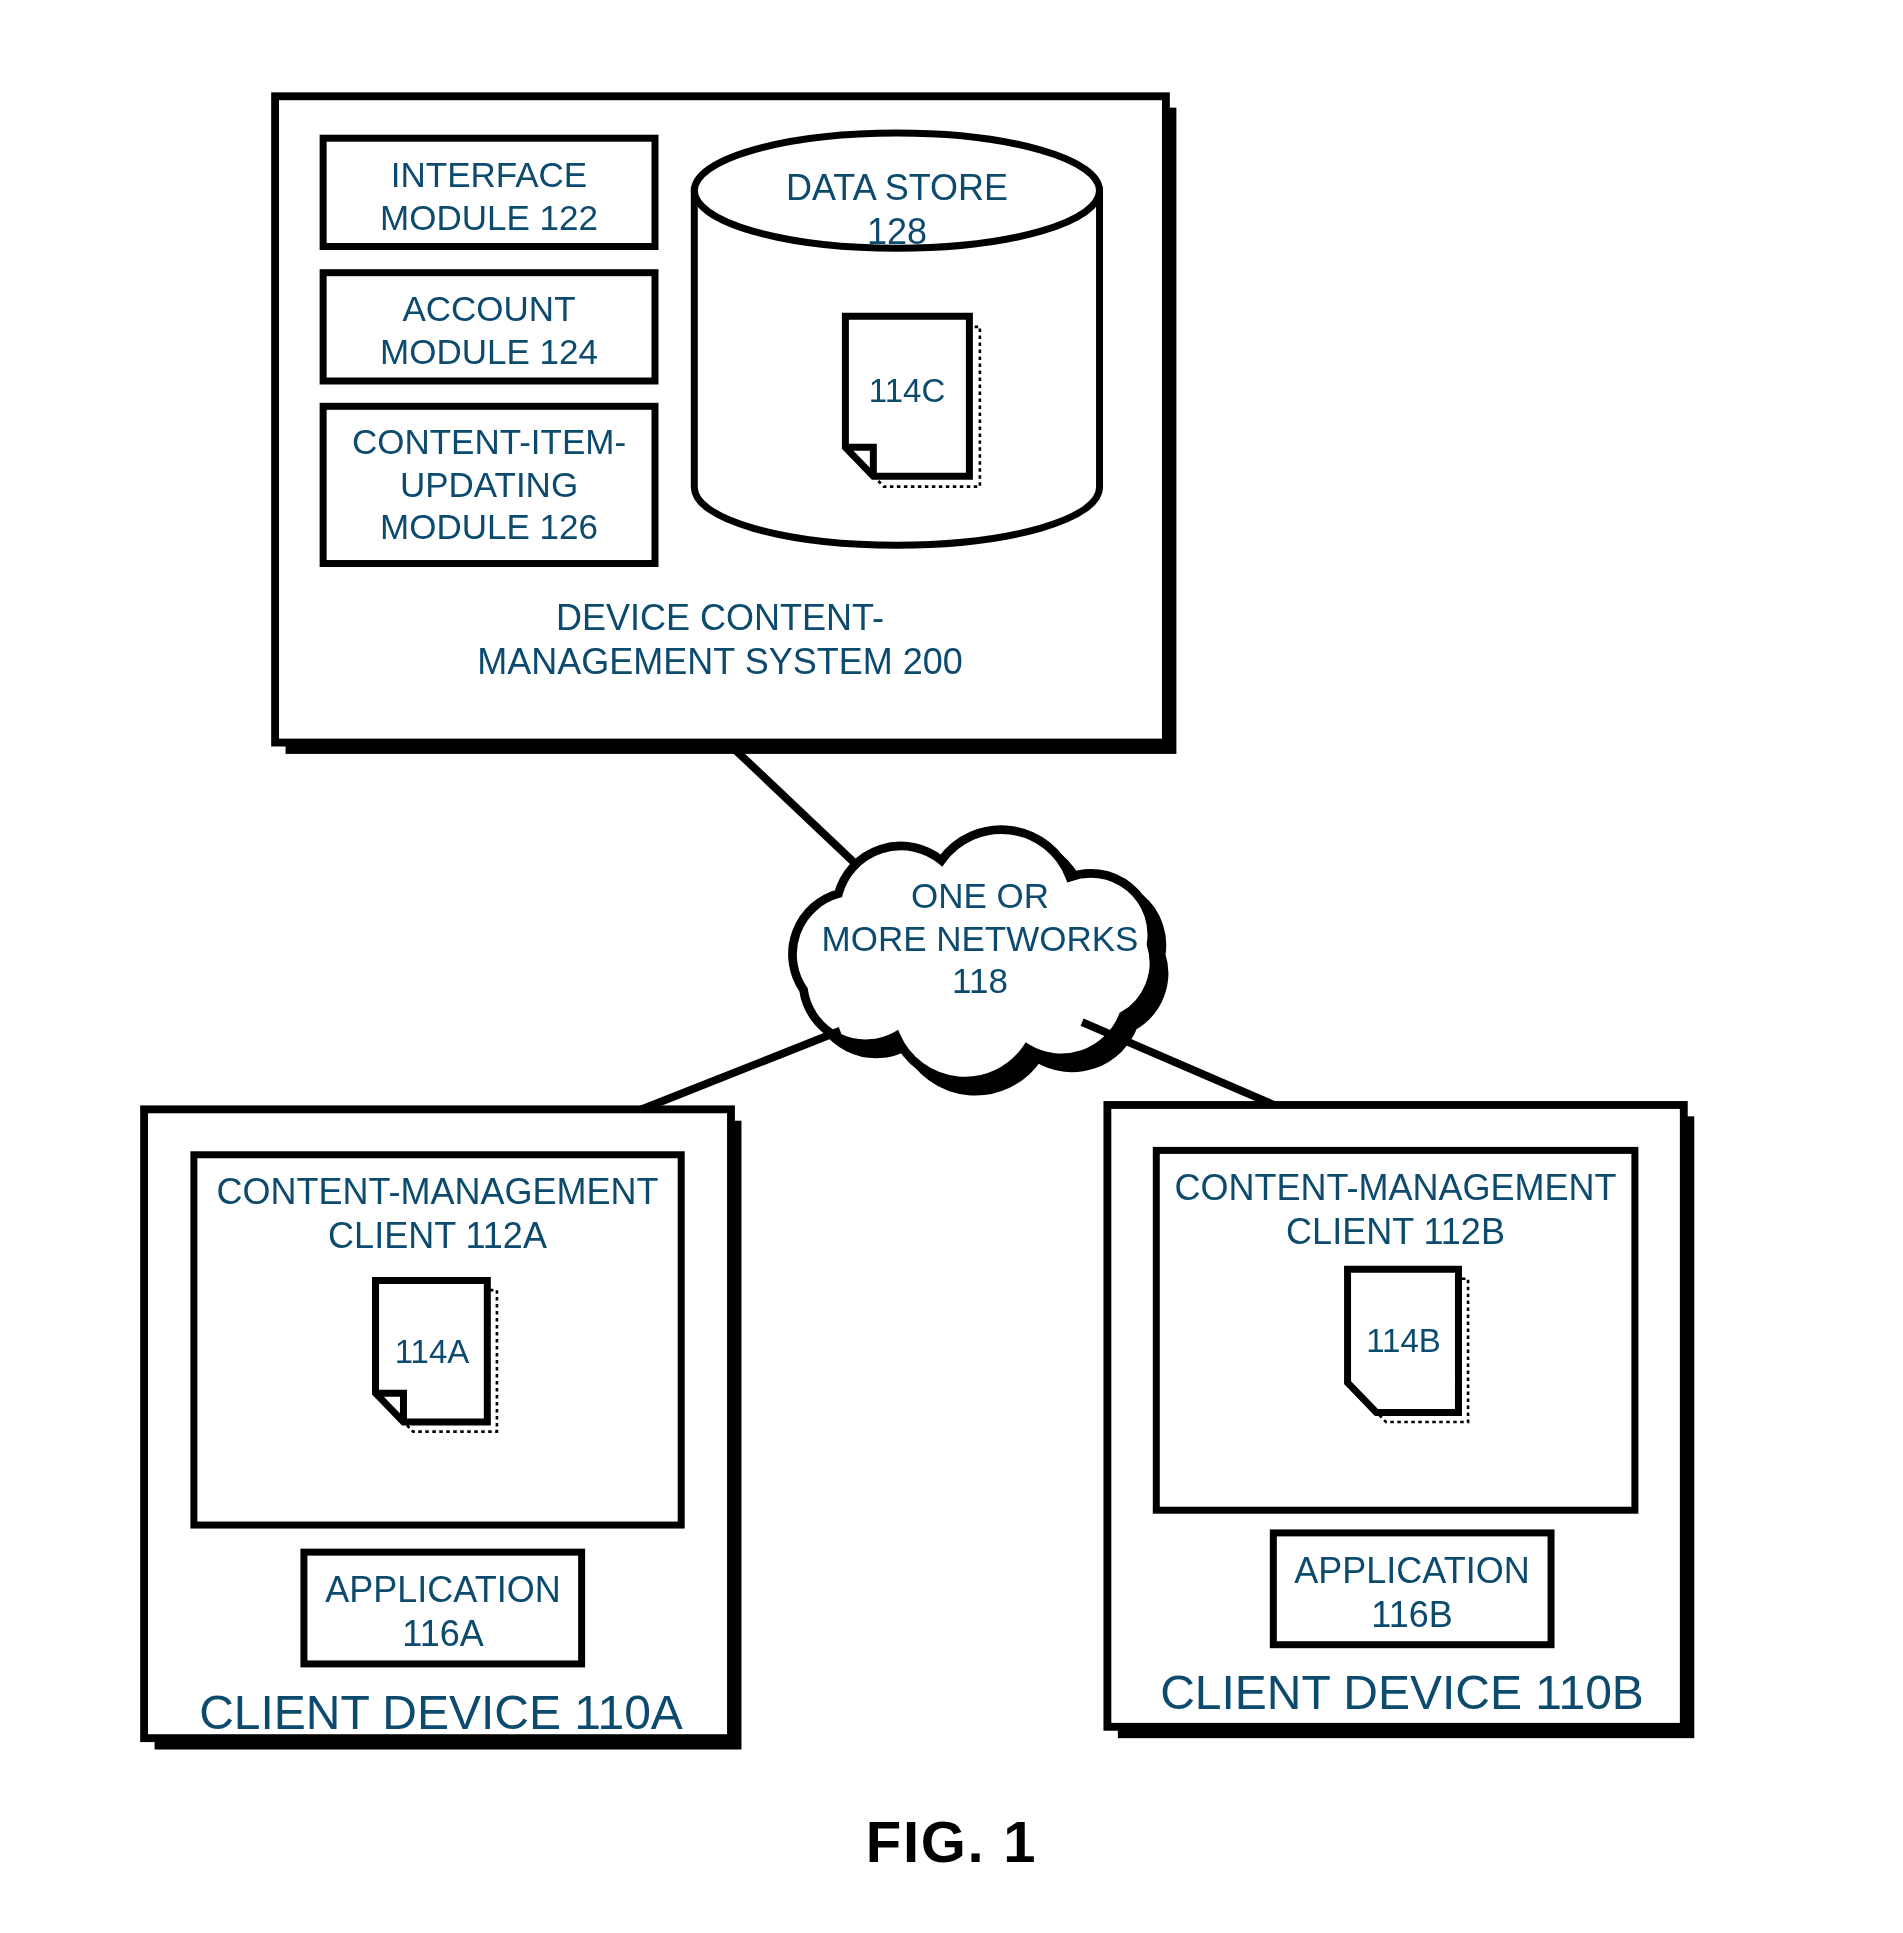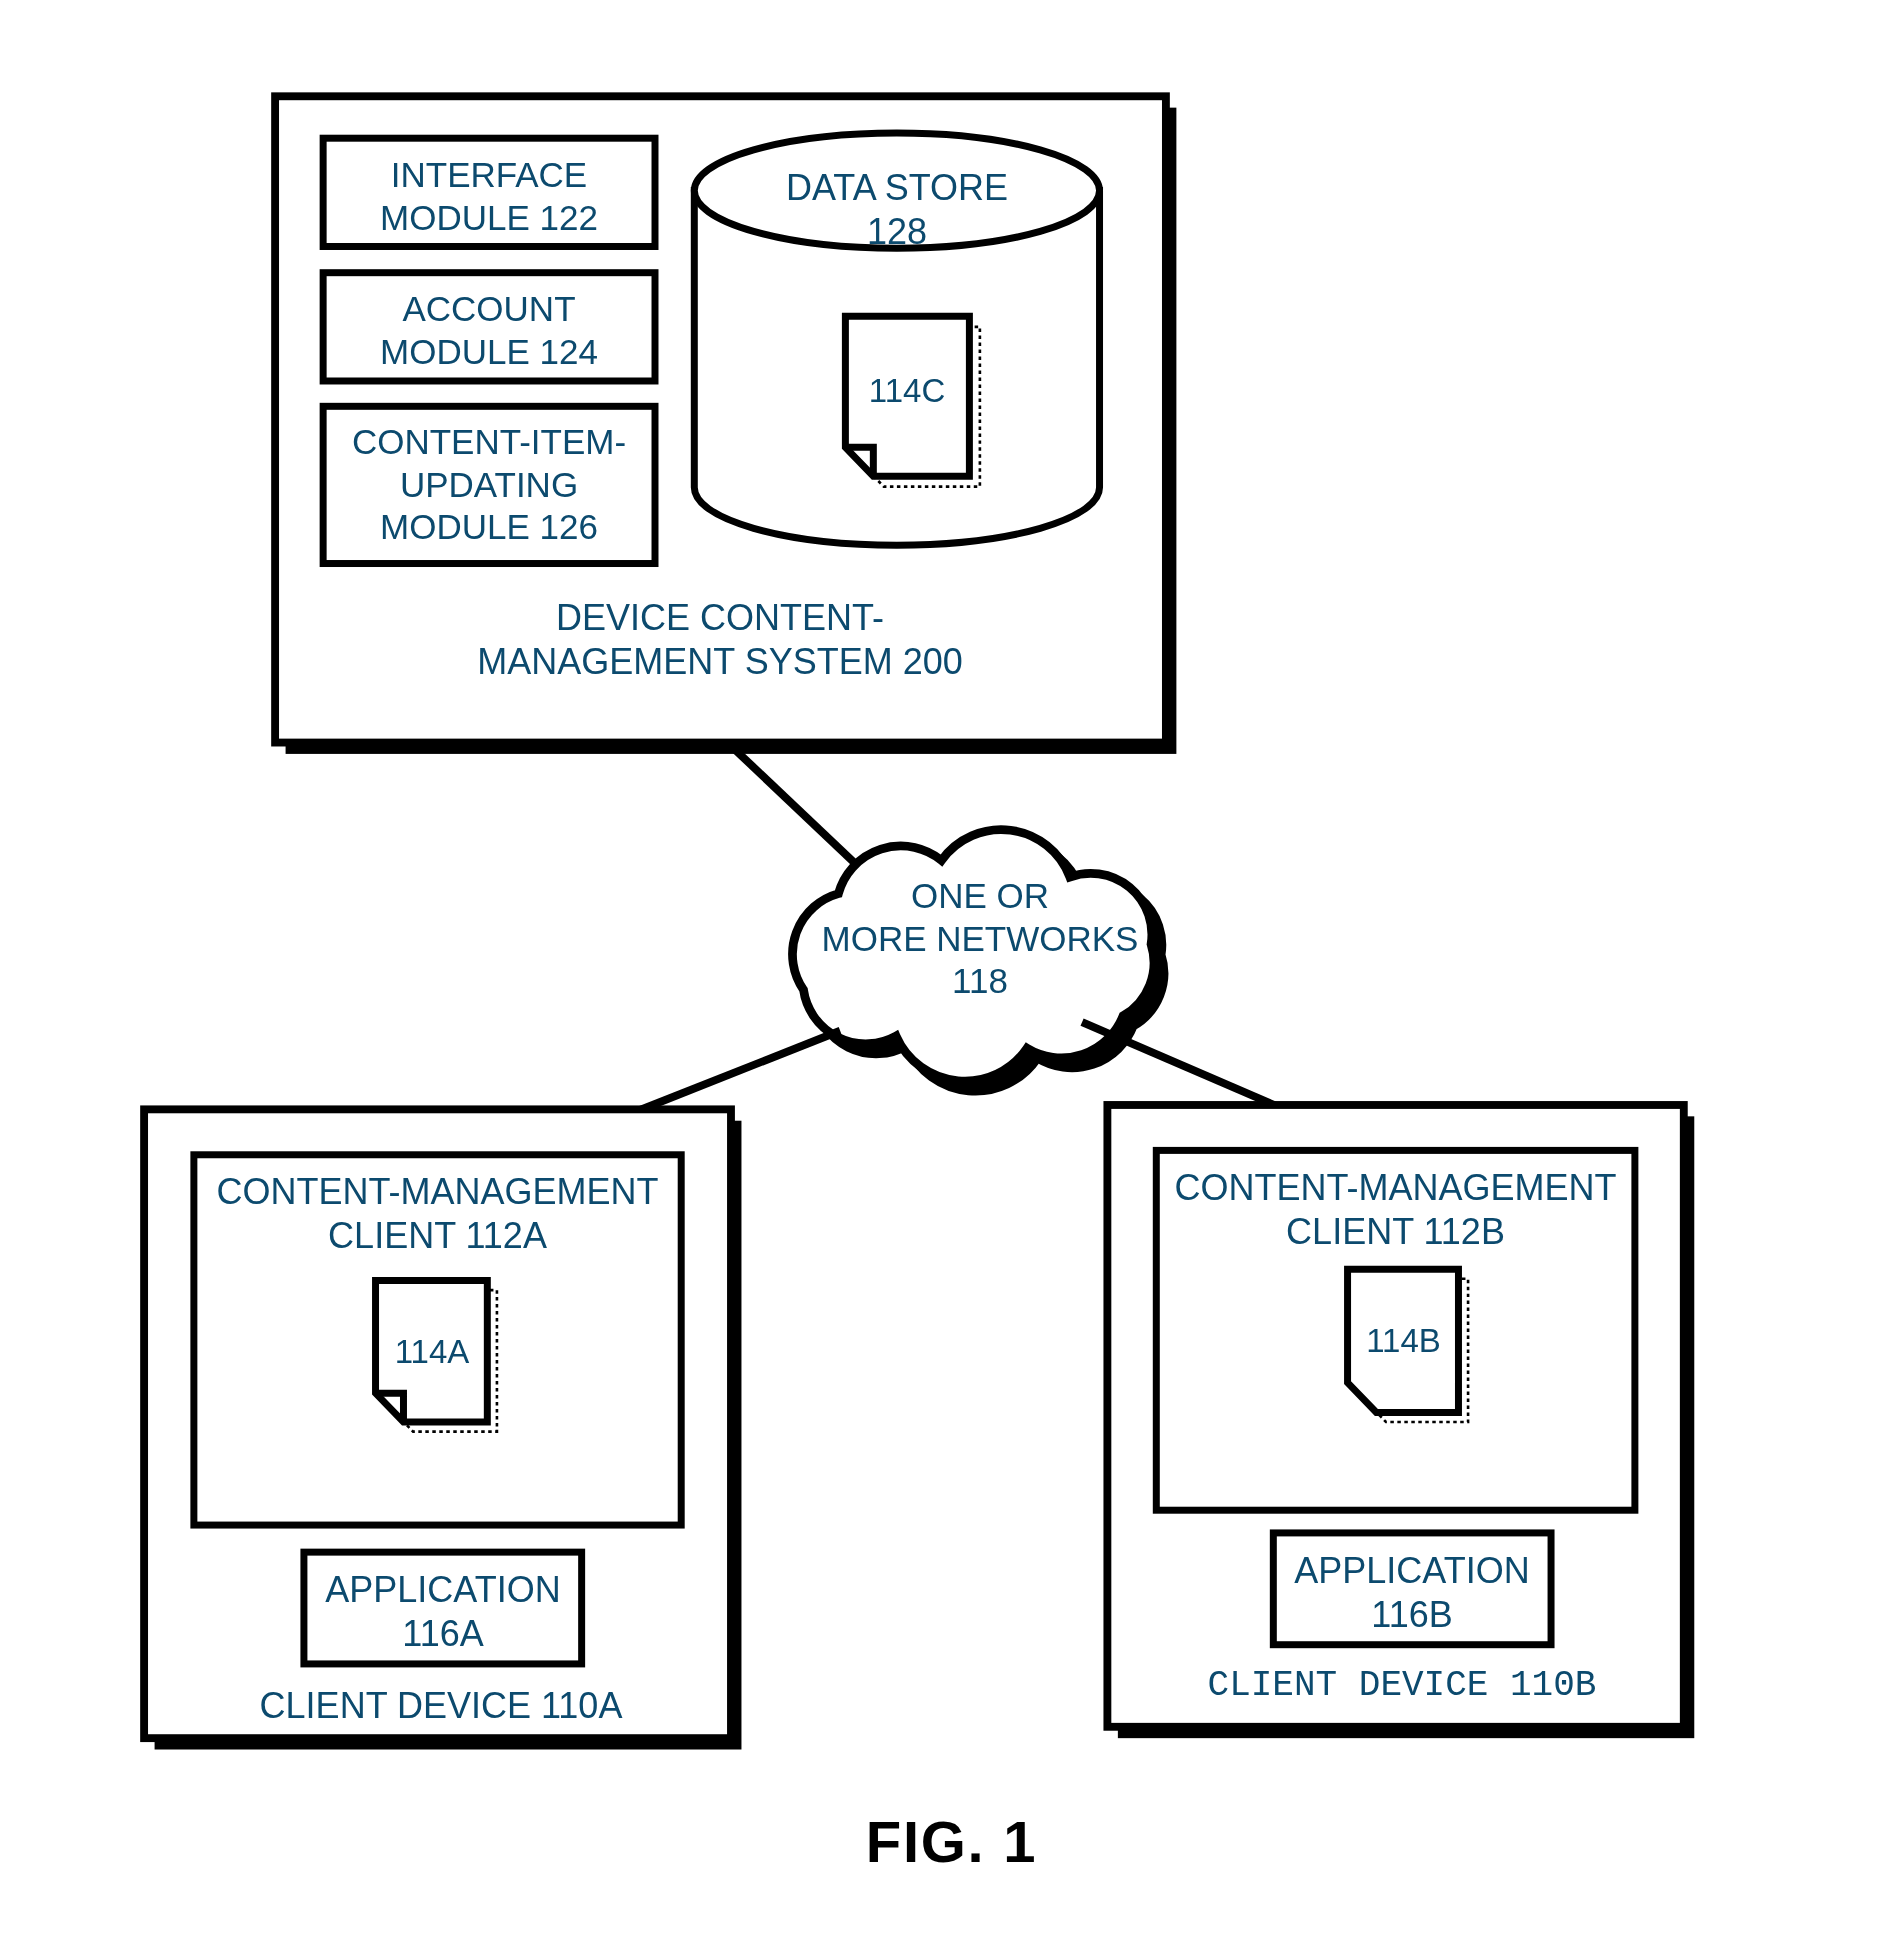--- a/index.html
+++ b/index.html
@@ -50,21 +50,21 @@
   .lbl-store {
     font-size: 36px;
   }
   .lbl-client {
     font-size: 36px;
   }
   .lbl-app {
     font-size: 36px;
   }
   .lbl-device {
-    font-size: 36px;
+    font-size: 48px;
   }
   .fig-caption {
     position: absolute;
     width: 100%;
     text-align: center;
     font-size: 58px;
     font-weight: bold;
     letter-spacing: 1.7px;
   }
   .underline-num {
@@ -173,18 +173,18 @@
   <div class="lbl lbl-app" style="left:304px; top:1568px; width:278px;"><span>APPLICATION</span><br><span>116A</span></div>
 
   <div class="lbl lbl-device" style="left:179px; top:1684px; width:524px;">CLIENT DEVICE 110A</div>
 
   <div class="lbl lbl-client" style="left:1156px; top:1166px; width:479px;"><span>CONTENT-MANAGEMENT</span><br><span>CLIENT 112B</span></div>
 
   <div class="lbl lbl-doc" style="left:1348px; top:1321px; width:111px;">114B</div>
 
   <div class="lbl lbl-app" style="left:1273px; top:1549px; width:278px;"><span>APPLICATION</span><br><span>116B</span></div>
 
-  <div class="lbl lbl-device" style="left:1140px; top:1664px; width:524px;font-family:Liberation Mono, monospace;">CLIENT DEVICE 110B</div>
+  <div class="lbl lbl-device" style="left:1140px; top:1664px; width:524px;">CLIENT DEVICE 110B</div>
 
   <div class="fig-caption" style="top:1808px;">FIG. 1</div>
 
 </div>
 
 
 </body></html>

